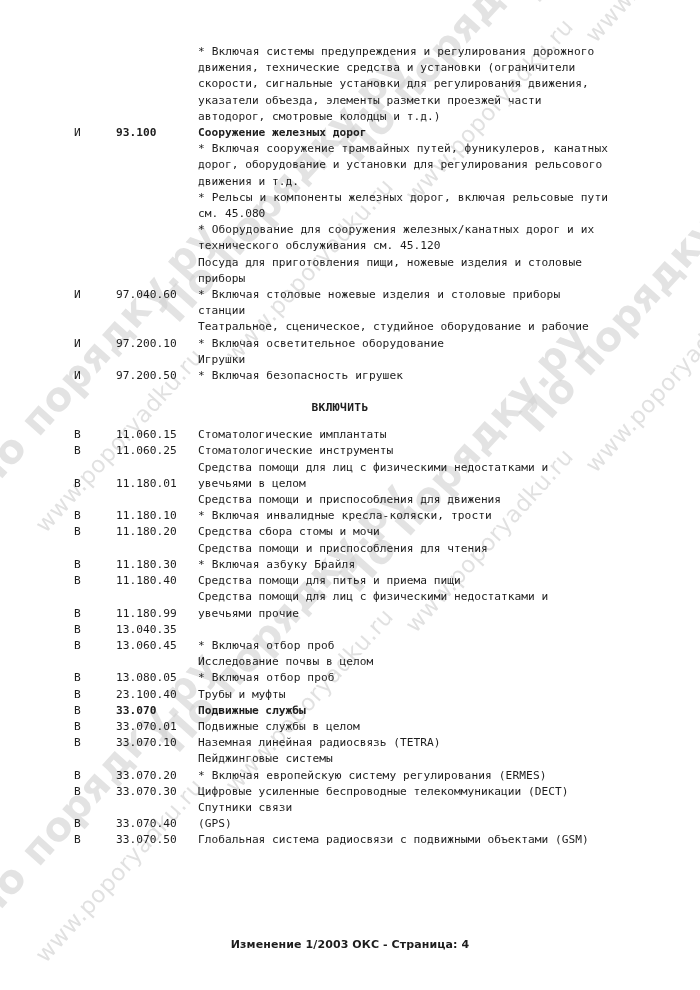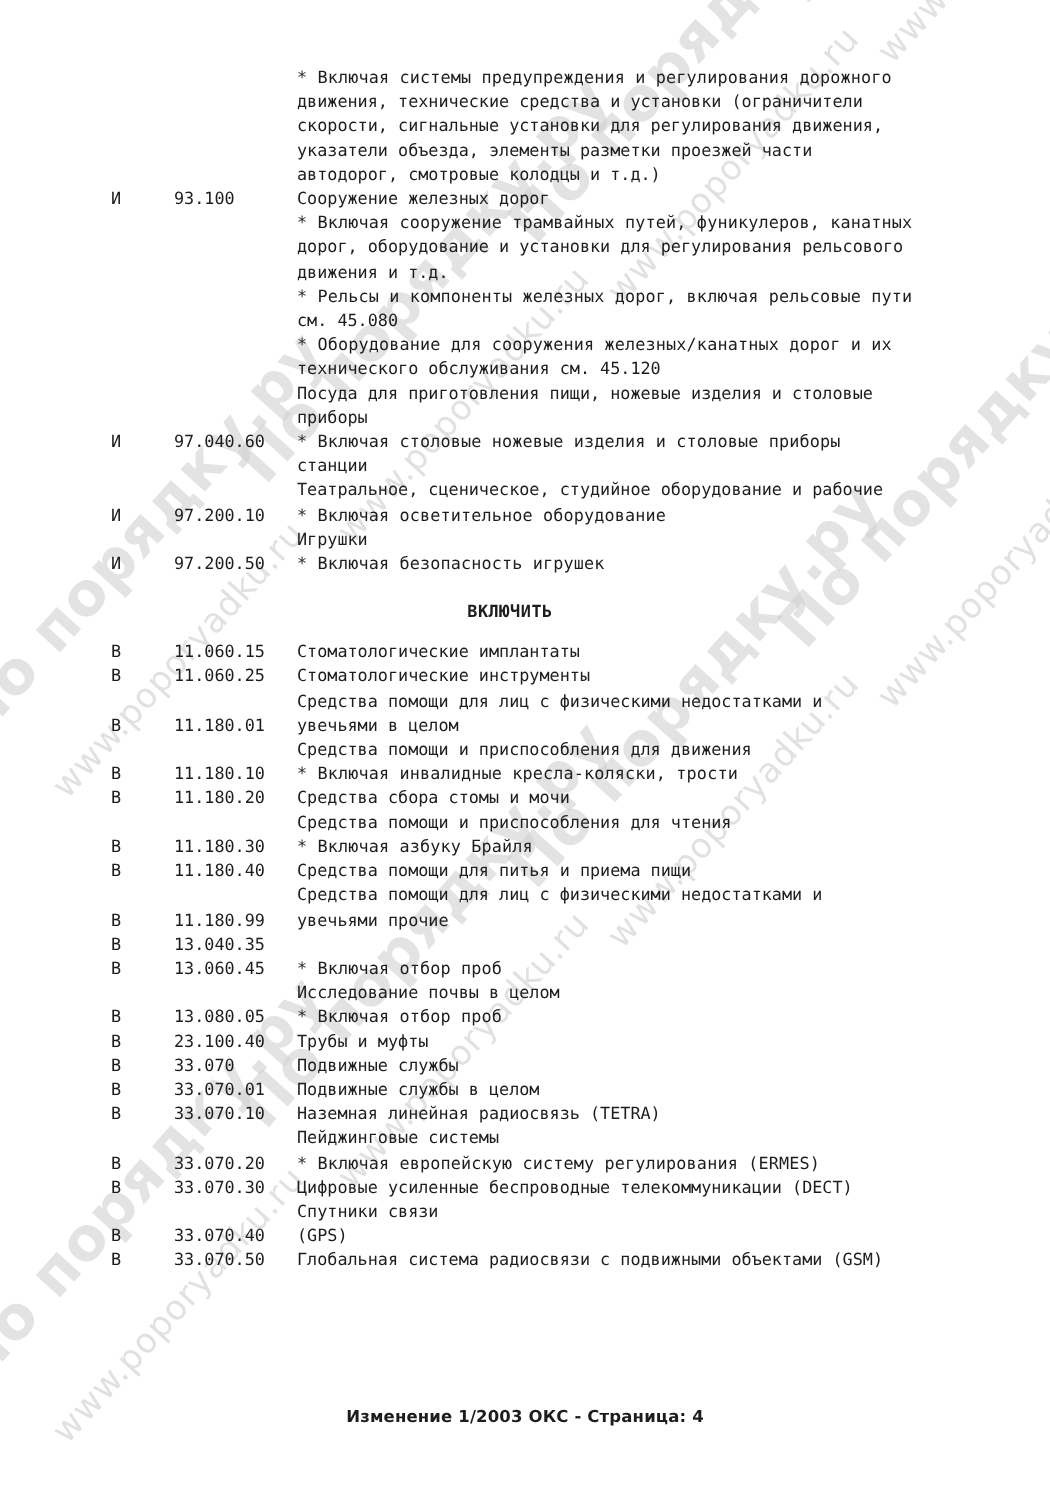--- a/index.html
+++ b/index.html
@@ -72,21 +72,21 @@
   }
   .col-code {
     width: 82px;
     flex: 0 0 82px;
   }
   .col-text {
     flex: 1 1 auto;
     padding-right: 58px;
   }
   .row.bold .col-code,
-  .row.bold .col-text { font-weight: 400; }
+  .row.bold .col-text { font-weight: 700; }
 
   .txtline { display: block; }
   .txtline.note { letter-spacing: .1px; }
 
   .cont-row .col-mark,
   .cont-row .col-code { visibility: hidden; }
 
   .section-heading {
     text-align: center;
     font-weight: 700;

